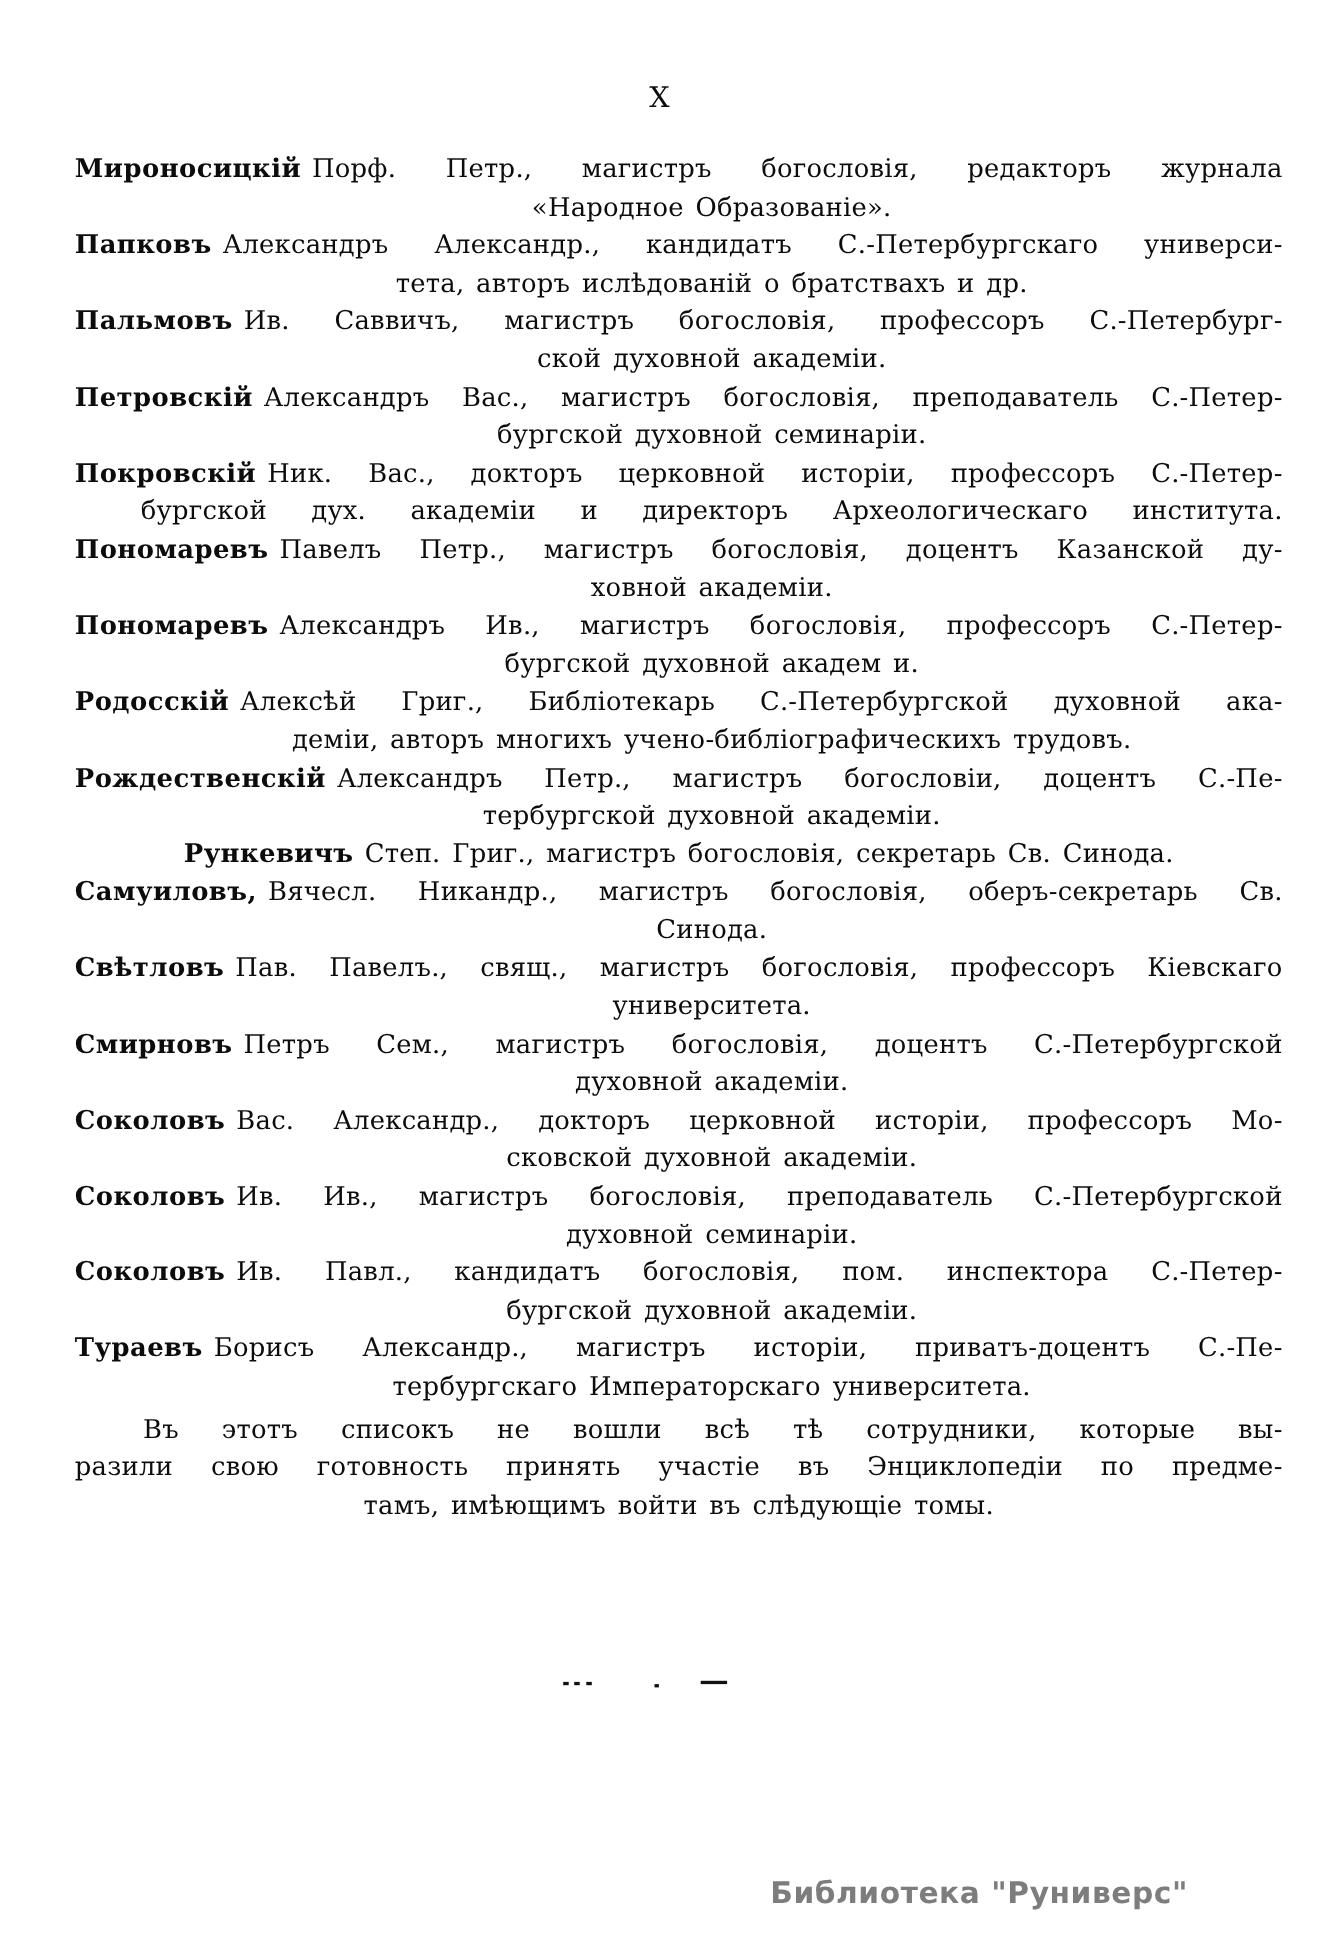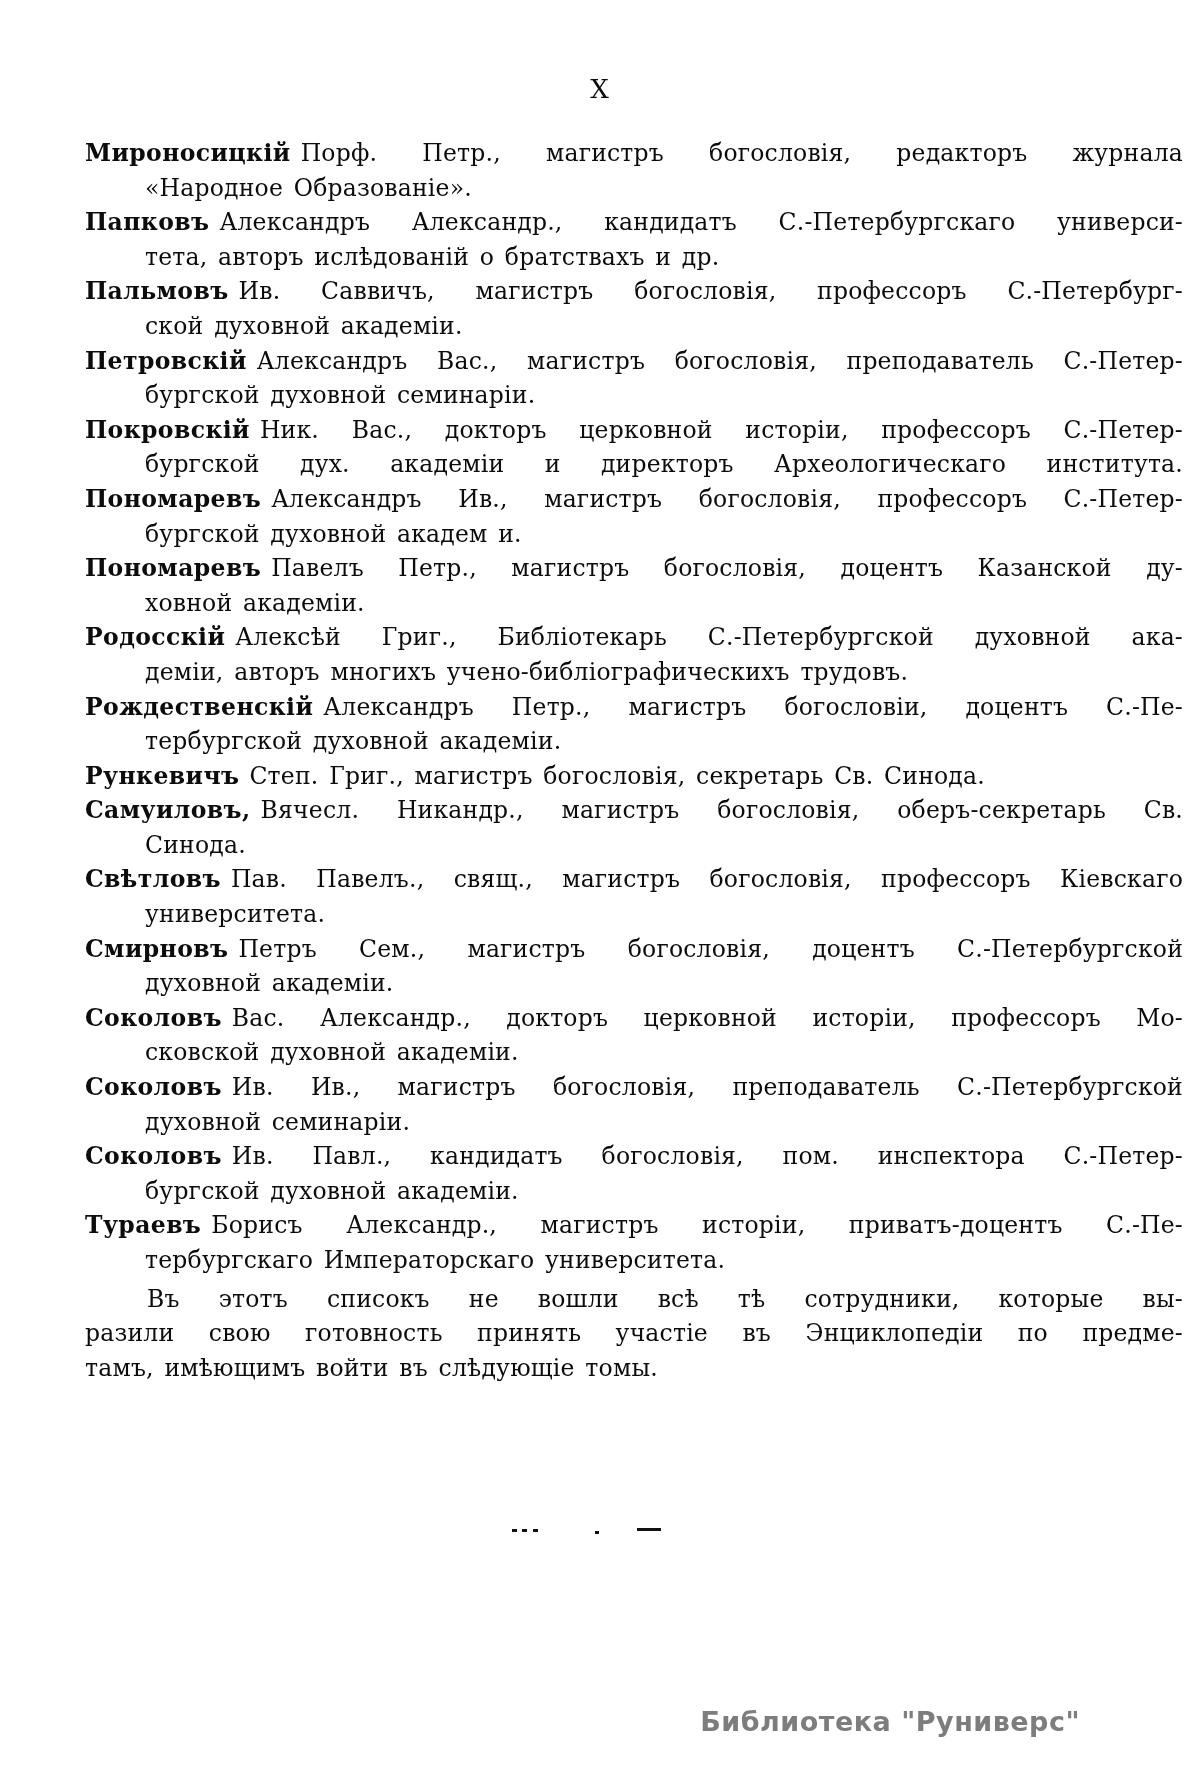--- a/index.html
+++ b/index.html
@@ -13,29 +13,29 @@
   }
   .page-number{
     position:absolute;
     left:560px;top:74px;width:80px;
     text-align:center;
     font-size:26px;
     letter-spacing:1px;
   }
   .content{
     position:absolute;
-    left:85px;top:136px;width:1098px;
+    left:68px;top:136px;width:1098px;
   }
   .line{
     font-size:23.5px;
     line-height:34.6px;
     letter-spacing:0.2px;
     word-spacing:3px;
     white-space:normal;
-    text-align:left;
+    text-align:center;
   }
   .flush{
     text-align:justify;
     text-align-last:justify;
   }
   .cont{
     margin-left:60px;
   }
   .surname{
     font-weight:700;
@@ -90,27 +90,27 @@
       <div class="line flush"><span class="surname">Петровскій</span><span>Александръ Вас., магистръ богословія, преподаватель С.-Петер-</span></div>
       <div class="line cont">бургской духовной семинаріи.</div>
     </div>
 
     <div class="entry">
       <div class="line flush"><span class="surname">Покровскій</span><span>Ник. Вас., докторъ церковной исторіи, профессоръ С.-Петер-</span></div>
       <div class="line cont flush">бургской дух. академіи и директоръ Археологическаго института.</div>
     </div>
 
     <div class="entry">
-      <div class="line flush"><span class="surname">Пономаревъ</span><span>Александръ Ив., магистръ богословія, профессоръ С.-Петер-</span></div>
-      <div class="line cont">бургской духовной академ и.</div>
+      <div class="line flush"><span class="surname">Пономаревъ</span><span>Павелъ Петр., магистръ богословія, доцентъ Казанской ду-</span></div>
+      <div class="line cont">ховной академіи.</div>
     </div>
 
     <div class="entry">
-      <div class="line flush"><span class="surname">Пономаревъ</span><span>Павелъ Петр., магистръ богословія, доцентъ Казанской ду-</span></div>
-      <div class="line cont">ховной академіи.</div>
+      <div class="line flush"><span class="surname">Пономаревъ</span><span>Александръ Ив., магистръ богословія, профессоръ С.-Петер-</span></div>
+      <div class="line cont">бургской духовной академ и.</div>
     </div>
 
     <div class="entry">
       <div class="line flush"><span class="surname">Родосскій</span><span>Алексѣй Григ., Библіотекарь С.-Петербургской духовной ака-</span></div>
       <div class="line cont">деміи, авторъ многихъ учено-библіографическихъ трудовъ.</div>
     </div>
 
     <div class="entry">
       <div class="line flush"><span class="surname">Рождественскій</span><span>Александръ Петр., магистръ богословіи, доцентъ С.-Пе-</span></div>
       <div class="line cont">тербургской духовной академіи.</div>

